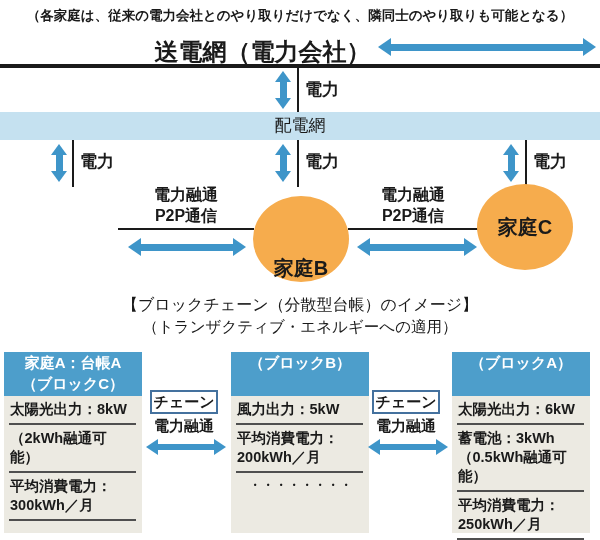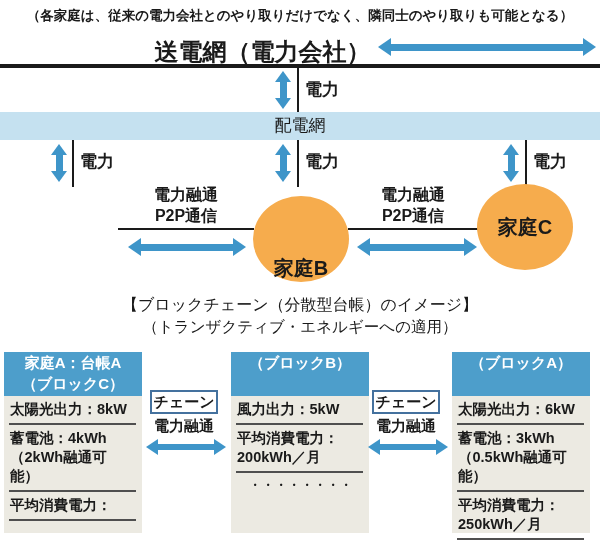--- a/index.html
+++ b/index.html
@@ -154,25 +154,25 @@
   <div class="ledger" style="left:4px;">
     <div class="lhdr">
       <span class="blk">家庭A：台帳A</span>
       <span class="blk">（ブロックC）</span>
     </div>
     <div class="lbody">
       <div class="lrow first">
         <span class="blk">太陽光出力：8kW</span>
       </div>
       <div class="lrow">
-        <span class="blk">蓄電池：4kWh</span>
         <span class="blk">（2kWh融通可能）</span>
       </div>
       <div class="lrow">
         <span class="blk">平均消費電力：</span>
+        <span class="blk">300kWh／月</span>
       </div>
 
     </div>
   </div>
 
   <div class="chainbox" style="left:150px;top:390px;">
     <span>チェーン</span>
   </div>
   <div class="chainlbl" style="left:144px;top:417px;">電力融通</div>
   <div class="dblh sm" style="left:146px;top:438px;width:80px;height:17px;">

